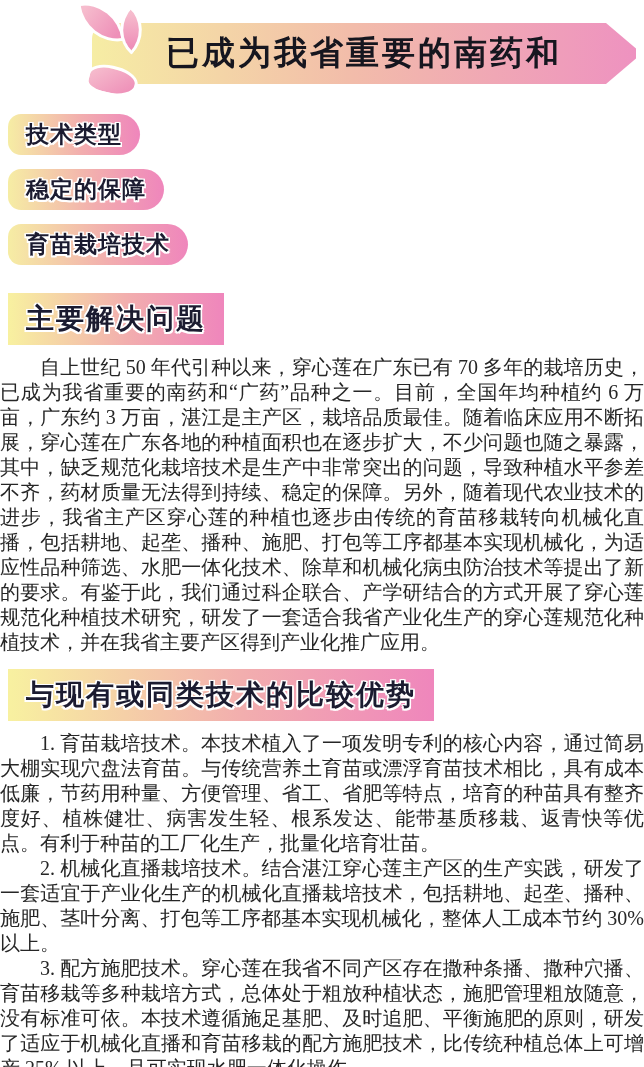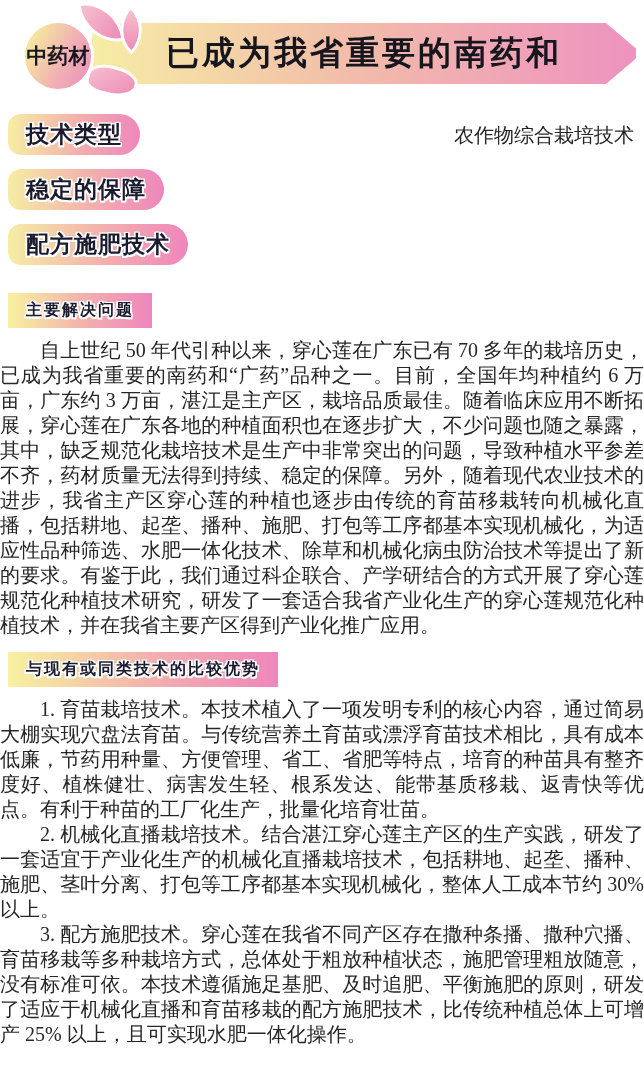--- a/index.html
+++ b/index.html
@@ -55,56 +55,52 @@
     white-space:nowrap;
   }
   .info-value{font-size:20px;line-height:26px;color:var(--body-text);}
 
   
   .section-heading{
     display:inline-block;margin:14px 2px 10px 8px;
     background:linear-gradient(90deg,#f8f1a0 0%,#f2aeae 55%,#ef86bc 100%);
     padding:7px 18px;
     font-family:"Liberation Sans","DejaVu Sans",sans-serif;
-    font-weight:900;font-size:16px;letter-spacing:2px;color:var(--heading-text);
+    font-weight:900;font-size:28px;letter-spacing:2px;color:var(--heading-text);
     text-shadow:-1.5px -1.5px 0 #fff,1.5px -1.5px 0 #fff,-1.5px 1.5px 0 #fff,1.5px 1.5px 0 #fff,-1.5px 0 0 #fff,1.5px 0 0 #fff,0 -1.5px 0 #fff,0 1.5px 0 #fff;
   }
   .section-body{margin:0 0;}
   .para{
     font-size:20px;line-height:25px;color:var(--body-text);
     text-align:justify;text-indent:2em;
   }
 </style>
 </head>
 <body>
 
 <div class="page">
 
   <div class="header">
     <div class="banner">
       <span class="banner-title">已成为我省重要的南药和</span>
     </div>
     <span class="leaf leaf-1"></span>
     <span class="leaf leaf-2"></span>
     <span class="leaf leaf-3"></span>
-    <div class="badge-circle">
-      <span class="badge-label">中药材</span>
-    </div>
   </div>
 
   <div class="info-rows">
     <div class="info-row">
       <span class="pill">技术类型</span>
-      <span class="info-value">农作物综合栽培技术</span>
     </div>
     <div class="info-row">
       <span class="pill">稳定的保障</span>
     </div>
     <div class="info-row">
-      <span class="pill">配方施肥技术</span>
+      <span class="pill">育苗栽培技术</span>
     </div>
   </div>
 
   <div>
     <div class="section-heading">主要解决问题</div>
     <div class="section-body">
       <p class="para">自上世纪 50 年代引种以来，穿心莲在广东已有 70 多年的栽培历史，已成为我省重要的南药和“广药”品种之一。目前，全国年均种植约 6 万亩，广东约 3 万亩，湛江是主产区，栽培品质最佳。随着临床应用不断拓展，穿心莲在广东各地的种植面积也在逐步扩大，不少问题也随之暴露，其中，缺乏规范化栽培技术是生产中非常突出的问题，导致种植水平参差不齐，药材质量无法得到持续、稳定的保障。另外，随着现代农业技术的进步，我省主产区穿心莲的种植也逐步由传统的育苗移栽转向机械化直播，包括耕地、起垄、播种、施肥、打包等工序都基本实现机械化，为适应性品种筛选、水肥一体化技术、除草和机械化病虫防治技术等提出了新的要求。有鉴于此，我们通过科企联合、产学研结合的方式开展了穿心莲规范化种植技术研究，研发了一套适合我省产业化生产的穿心莲规范化种植技术，并在我省主要产区得到产业化推广应用。</p>
     </div>
   </div>
 

